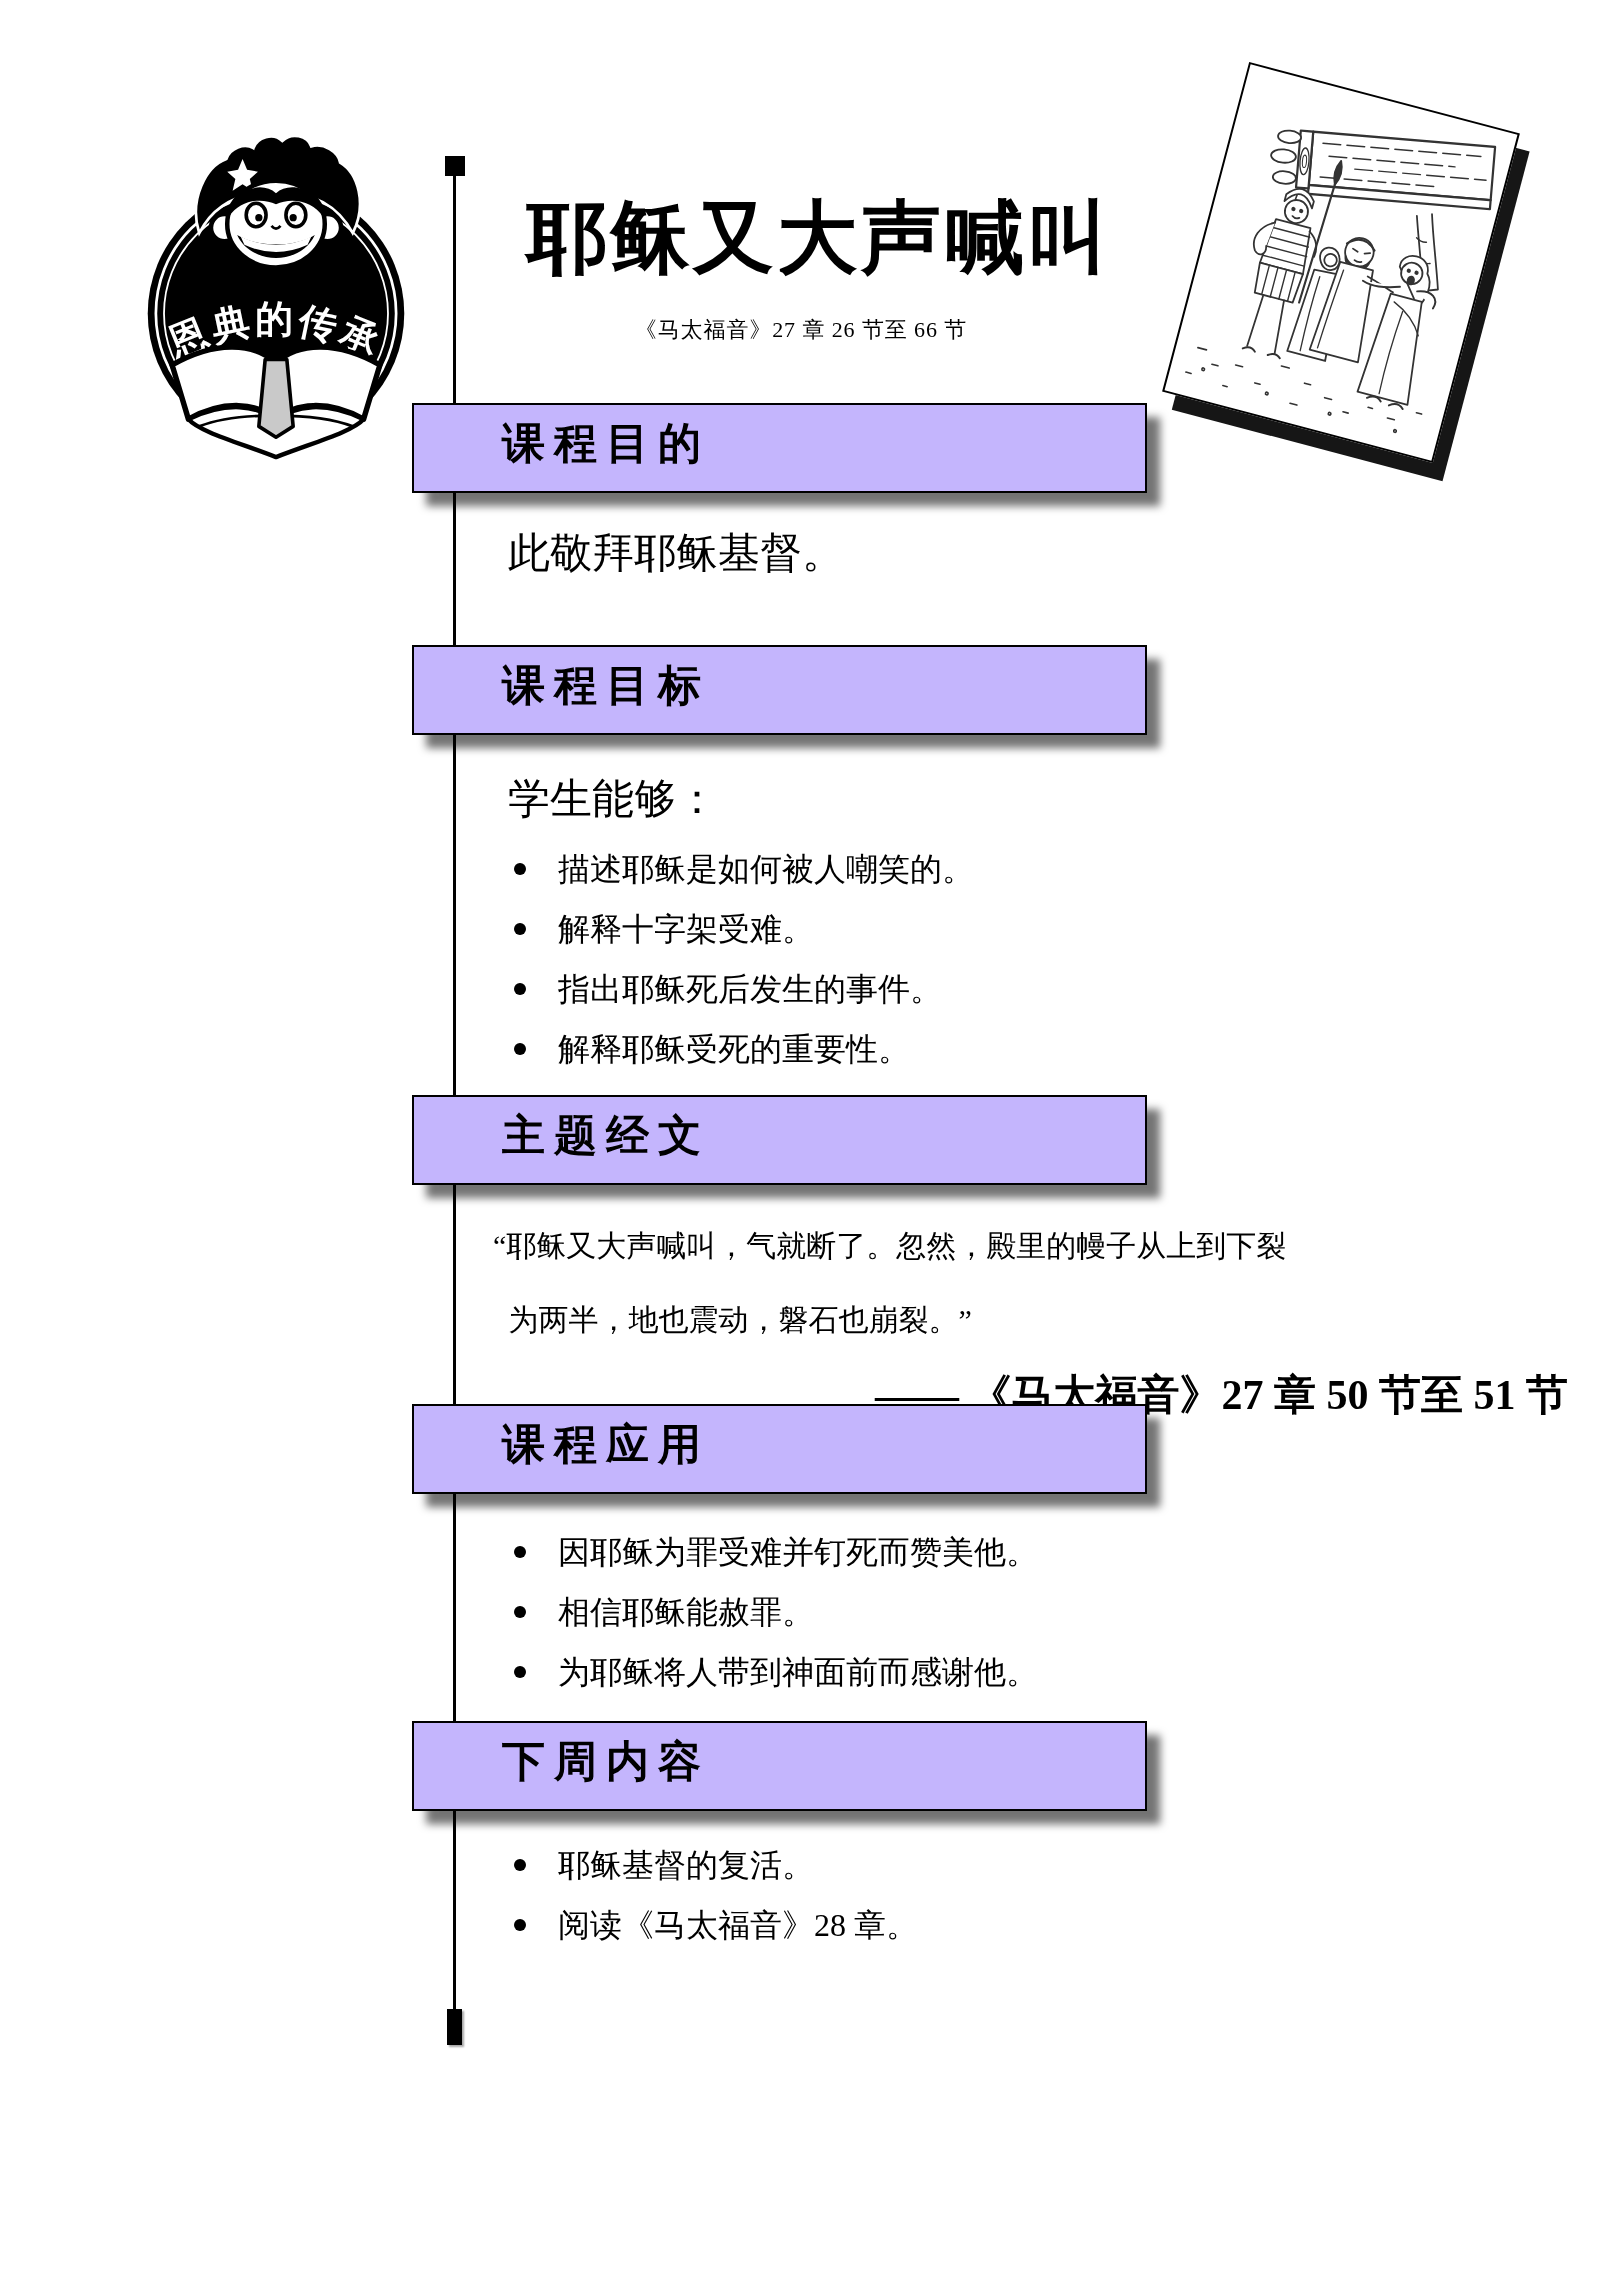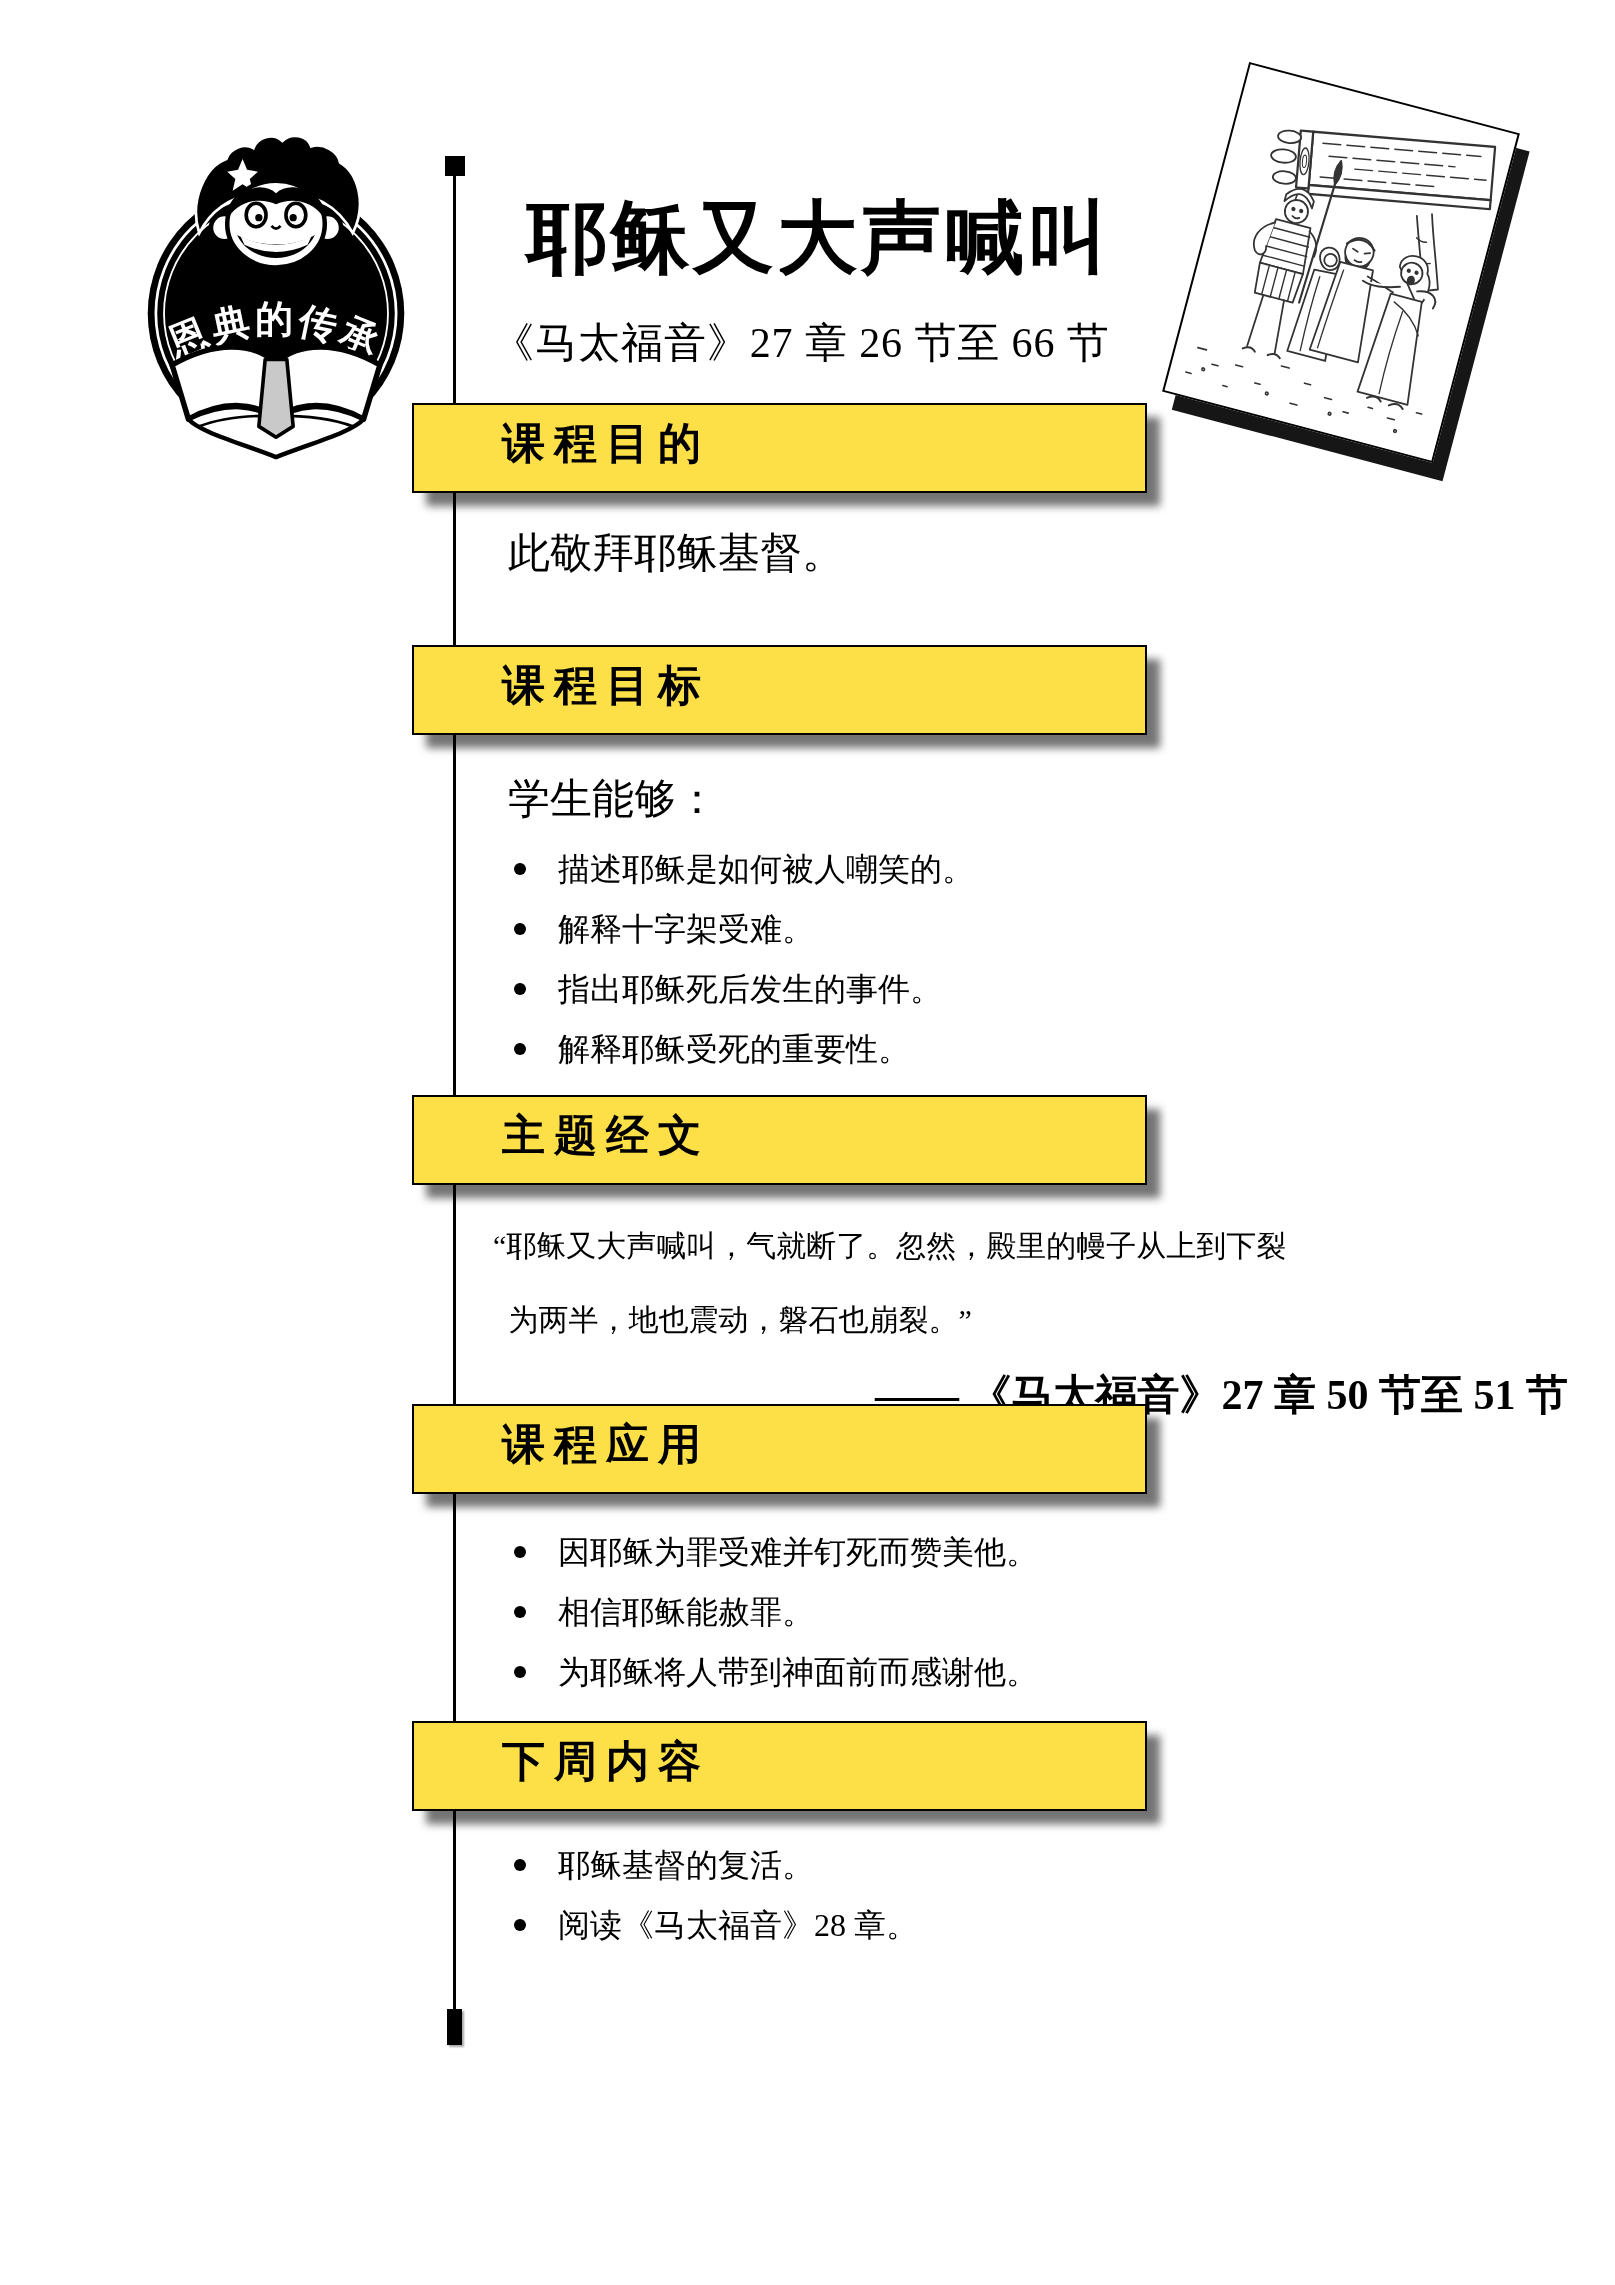--- a/index.html
+++ b/index.html
@@ -12,25 +12,25 @@
   .tl-line{position:absolute;left:453px;top:172px;width:2.7px;height:1853px;background:#000;}
   .tl-cap-top{position:absolute;left:445px;top:156px;width:20px;height:20px;background:#000;}
   .tl-cap-bottom{position:absolute;left:447px;top:2009px;width:15.4px;height:36px;background:#000;box-shadow:1.8px 1.8px 1.8px rgba(0,0,0,.35);}
   
   .title{
     position:absolute;left:412px;top:190px;width:814px;text-align:center;
     font-size:80px;font-weight:bold;letter-spacing:3.6px;line-height:1.2;
   }
   .subtitle{
     position:absolute;left:412px;top:315px;width:778px;text-align:center;
-    font-size:42px;letter-spacing:0.9px;
+    font-size:22px;letter-spacing:0.9px;
   }
   
   .hbox{
-    position:absolute;left:412px;width:735px;height:90px;background:#fde047;
+    position:absolute;left:412px;width:735px;height:90px;background:#c4b5fd;
     border:2.7px solid #000;box-sizing:border-box;
     box-shadow:13.6px 13.6px 8.1px rgba(0,0,0,.55);
     display:flex;align-items:center;
   }
   .hbox .htxt{
     padding-left:88px;font-size:43px;font-weight:bold;letter-spacing:9px;
     transform:translateY(-3.6px);
   }
   
   .para{position:absolute;left:508px;font-size:42px;line-height:61px;width:868px;}

